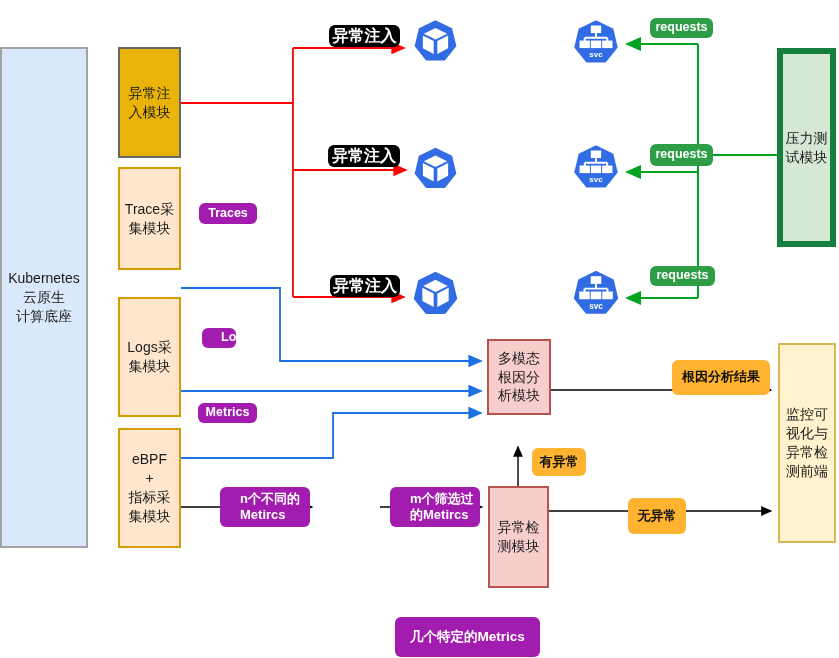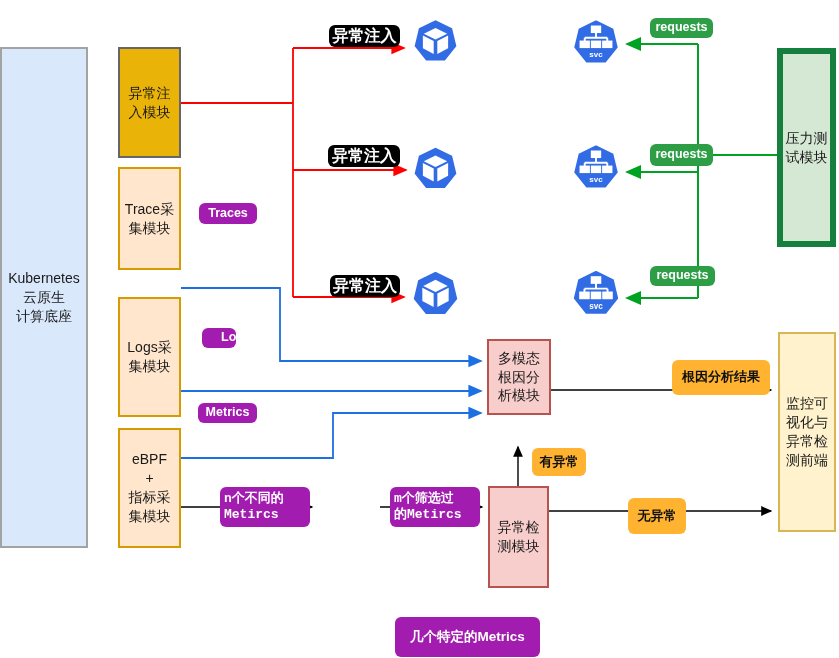--- a/index.html
+++ b/index.html
@@ -12,21 +12,21 @@
   .box-peach  {background:#ffe6cc;border:2px solid #d79b00;}
   .box-green  {background:#d5e8d4;border:6px solid #15803d;}
   .box-yellow {background:#fff2cc;border:2px solid #d6b656;}
   .box-pink   {background:#f8cecc;border:2px solid #b85450;}
   .badge{position:absolute;display:flex;align-items:center;justify-content:center;
          border-radius:6px;font-weight:bold;box-sizing:border-box;white-space:pre-line;line-height:1.25;}
   .badge-gray  {background:#a21caf;color:#ffffff;font-size:12.5px;}
   .badge-red   {background:#000000;color:#ffffff;font-size:16px;}
   .badge-green {background:#2d9e46;color:#ffffff;font-size:12.5px;}
   .badge-orange{background:#ffb331;color:#111111;font-size:13px;}
-  .badge-left{justify-content:flex-start;text-align:left;padding-left:4px;font-size:13px;font-family:Liberation Mono, monospace;}
+  .badge-left{justify-content:flex-start;text-align:left;padding-left:20px;font-size:13px;}
   .icon{position:absolute;}
   svg{display:block;}
 </style>
 </head>
 <body>
 
 <div id="canvas">
 
   <svg width="839" height="658" style="position:absolute;left:0;top:0">
     <defs>
@@ -161,21 +161,21 @@
       <text x="50" y="84" text-anchor="middle" fill="#ffffff" font-size="17" font-weight="bold">svc</text>
     </svg>
   </div>
 
   <div class="badge badge-green" style="left:650px;top:18px;width:63px;height:20px;">requests</div>
   <div class="badge badge-green" style="left:650px;top:144px;width:63px;height:22px;">requests</div>
   <div class="badge badge-green" style="left:650px;top:266px;width:65px;height:20px;">requests</div>
 
   <div class="node box-green" style="left:777px;top:48px;width:59px;height:199px;">压力测
 试模块</div>
-  <div class="node box-yellow" style="left:778px;top:332px;width:58px;height:200px;">监控可
+  <div class="node box-yellow" style="left:778px;top:343px;width:58px;height:200px;">监控可
 视化与
 异常检
 测前端</div>
 
   <div class="node box-pink" style="left:487px;top:339px;width:64px;height:76px;">多模态
 根因分
 析模块</div>
   <div class="node box-pink" style="left:488px;top:486px;width:61px;height:102px;">异常检
 测模块</div>
 

